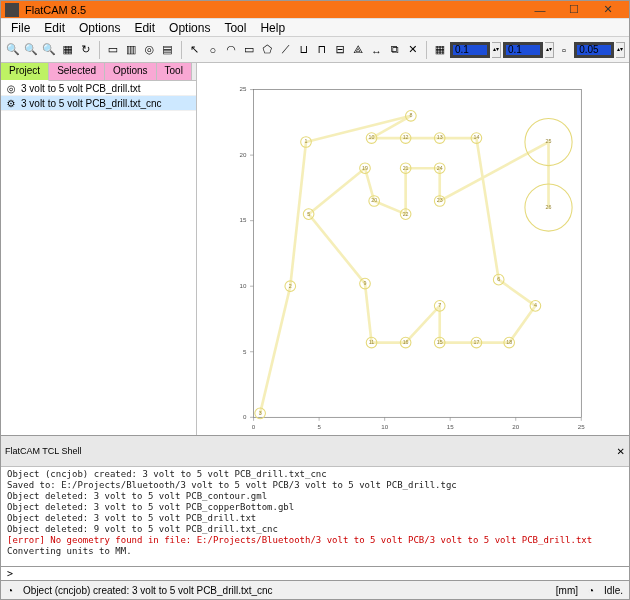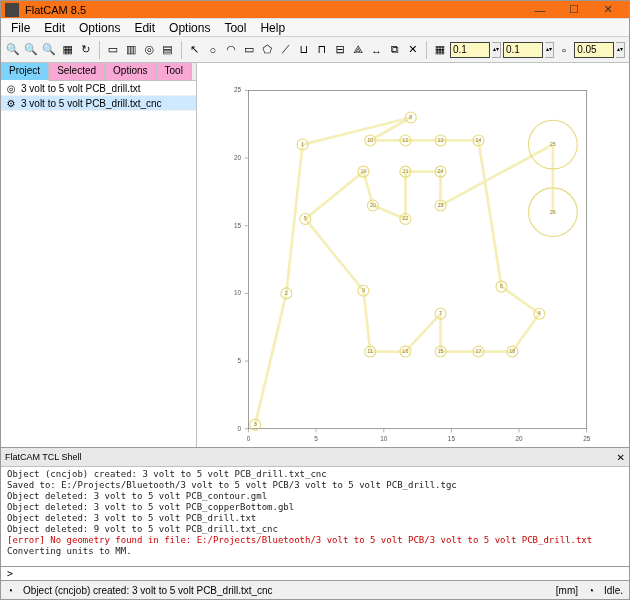--- a/index.html
+++ b/index.html
@@ -7,34 +7,34 @@
 .titlebar { height: 18px; display: flex; align-items: center; padding: 0 4px; background: #f97316; border-bottom: 1px solid #e0e0e0; }
 .titlebar .appicon { width: 14px; height: 14px; background: #444; margin-right: 6px; }
 .titlebar .title { flex: 1; font-size: 11px; }
 .winbtns { display:flex; }
 .winbtn { width: 34px; height: 20px; display:flex; align-items:center; justify-content:center; font-size:11px; color:#333; }
 .menubar { height: 18px; display: flex; align-items: center; padding: 0 4px; gap: 2px; border-bottom: 1px solid #d0d0d0; background:#f7f7f7;}
 .menuitem { padding: 1px 6px; font-size: 12px; }
 .toolbar { height: 26px; display: flex; align-items: center; padding: 2px 4px; gap: 2px; border-bottom: 1px solid #c0c0c0; background:#f3f3f3;}
 .tbtn { width: 18px; height: 18px; display:flex; align-items:center; justify-content:center; border:1px solid transparent; }
 .tsep { width:1px; height:18px; background:#c0c0c0; margin:0 3px;}
-.tfield { width:40px; height:16px; font-size:10px; border:1px solid #404040; padding:0 2px; background:#fef9c3;}
+.tfield { width:40px; height:16px; font-size:10px; border:3px solid #404040; padding:0 2px; background:#1d4ed8;}
 .tspin { width:10px; height:16px; display:flex; flex-direction:column; justify-content:center; font-size:6px; line-height:7px; text-align:center; border:1px solid #aaa; border-left:none; background:#eee;}
 .content { flex:1; display:flex; min-height:0; }
 .lpanel { width:196px; display:flex; flex-direction:column; border-right:1px solid #c0c0c0; }
 .tabs { height:18px; display:flex; background:#ececec; border-bottom:1px solid #c0c0c0;}
 .tab { padding:2px 8px; font-size:10px; border-right:1px solid #c0c0c0; background:#f9a8d4;}
-.tab.active{ background:#7dd3fc; border-bottom:1px solid #fff; margin-bottom:-1px;}
+.tab.active{ background:#bef264; border-bottom:1px solid #fff; margin-bottom:-1px;}
 .plist { flex:1; background:#fff; overflow:auto; }
 .pitem { display:flex; align-items:center; padding:1px 4px; gap:4px; font-size:10px; border-bottom:1px solid #f0f0f0;}
 .pitem.sel{ background:#cde8ff;}
 .picon{width:12px;height:12px; display:flex;align-items:center;justify-content:center;}
 .plot { flex:1; background:#fff; position:relative; }
 .plot svg { width:100%; height:100%; }
-.shell-hdr { height:20px; background:#e8e8e8; border-top:1px solid #999; border-bottom:1px solid #c0c0c0; display:flex; align-items:center; padding:0 4px; font-size:9px;}
+.shell-hdr { height:32px; background:#e8e8e8; border-top:1px solid #999; border-bottom:1px solid #c0c0c0; display:flex; align-items:center; padding:0 4px; font-size:9px;}
 .shell-hdr .x{ margin-left:auto; font-size:10px;}
 .shell { height:100px; background:#fff; overflow:auto; padding:2px 6px; font-family:Consolas,monospace; font-size:9px; line-height:11px; color:#222; border-bottom:1px solid #999;}
 .shell .err{ color:#c00;}
 .shellprompt{height:14px;border-bottom:1px solid #999; padding:0 6px; font-family:Consolas,monospace; font-size:10px; display:flex; align-items:center;}
 .status { height:18px; background:#f0f0f0; display:flex; align-items:center; padding:0 6px; font-size:10px; gap:10px;}
 .status .spacer{flex:1;}
 .drillnode{ fill:none; stroke:#e5d97a; stroke-width:1.2; }
 .drilltxt{ font-size:6px; fill:#99873a; text-anchor:middle; dominant-baseline:middle; font-family:sans-serif;}
 .drillpath{ fill:none; stroke:#f2eaa8; stroke-width:3; stroke-opacity:0.8; stroke-linecap:round;}
 .axis{ stroke:#888; stroke-width:0.7;}

